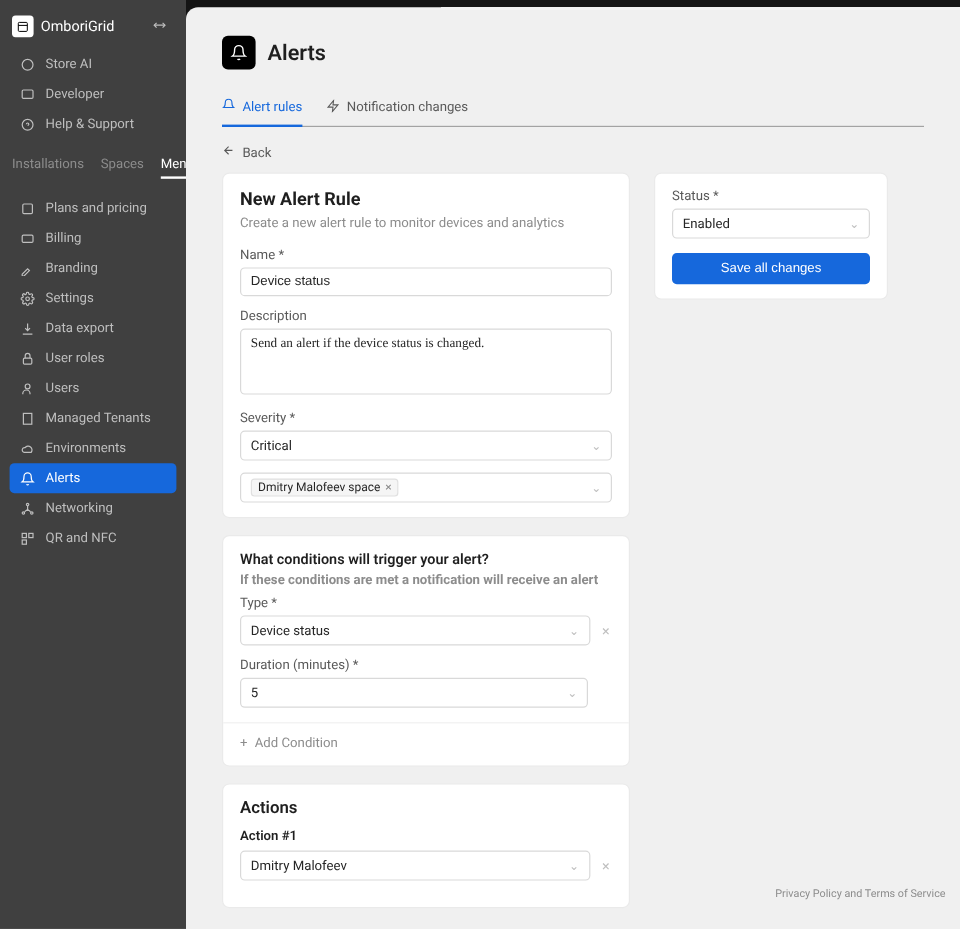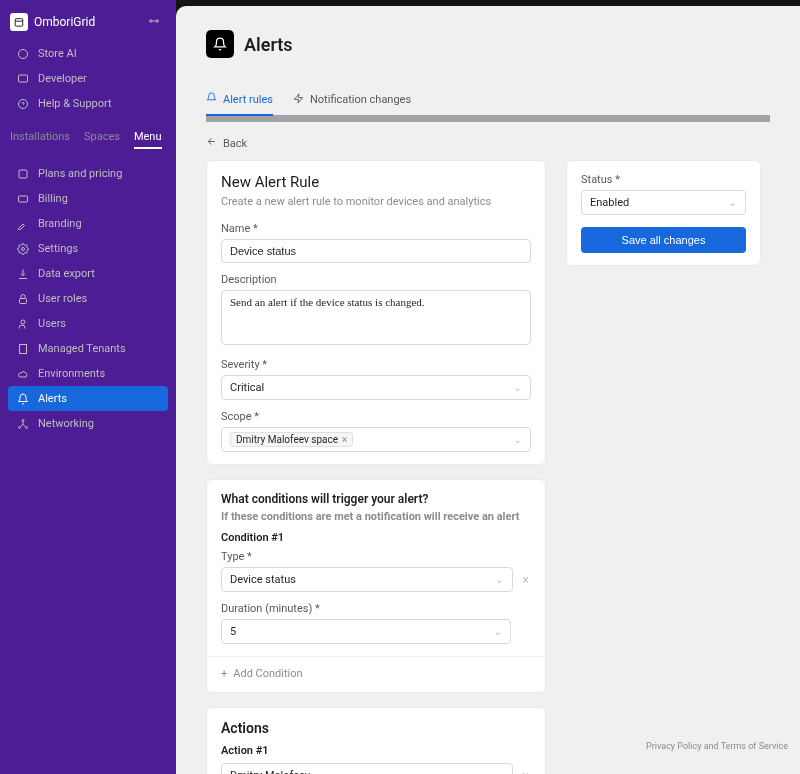--- a/index.html
+++ b/index.html
@@ -7,22 +7,22 @@
       font-family: -apple-system, BlinkMacSystemFont, "Segoe UI", Roboto, sans-serif;
       font-size: 12px;
       color: #1f1f1f;
       background: #f5f5f5;
       width: 800px;
       height: 774px;
       overflow: hidden;
     }
     .app { display: flex; height: 774px; background: #141414; }
     .sidebar {
-      width: 176px;
-      background: #4c1d95;
+      width: 155px;
+      background: #404040;
       color: #bfbfbf;
       padding: 8px 0;
       display: flex;
       flex-direction: column;
       font-size: 11px;
     }
     .brand {
       display: flex;
       align-items: center;
       gap: 6px;
@@ -63,37 +63,37 @@
     .alerts-header {
       display:flex; align-items:center; gap:10px;
       padding: 10px 0 4px;
     }
     .alerts-icon {
       width:28px;height:28px;background:#000;border-radius:5px;
       display:flex;align-items:center;justify-content:center;color:#fff;
     }
     .alerts-title { font-size:18px; font-weight:600; }
     .tabbar {
-      display:flex; gap:20px; border-bottom:7px solid #a3a3a3; margin-top:24px;
+      display:flex; gap:20px; border-bottom:1px solid #a3a3a3; margin-top:14px;
       font-size:11px;
     }
     .tabbar .tab { display:flex; align-items:center; gap:6px; padding:6px 0 8px; color:#595959; cursor:pointer;}
     .tabbar .tab.active { color:#1668dc; border-bottom:2px solid #1668dc; margin-bottom:-1px;}
     .back {
       display:flex; align-items:center; gap:6px; color:#595959;
       font-size:11px; padding: 14px 0 10px; cursor:pointer;
     }
     .layout { display:flex; gap:20px; align-items:flex-start;}
     .col-left { width: 340px; display:flex; flex-direction:column; gap:14px;}
     .col-right { width: 195px; }
     .card {
       background:#fff; border:1px solid #eaeaea; border-radius:6px;
       padding: 12px 14px;
     }
-    .card h2 { font-size:15px; font-weight:400; margin-bottom:4px;}
+    .card h2 { font-size:15px; font-weight:700; margin-bottom:4px;}
     .card .sub { font-size:11px; color:#8c8c8c; margin-bottom:14px;}
     .label { font-size:11px; color:#595959; margin-bottom:4px; display:block;}
     .input, .select, .textarea, .tagbox {
       width:100%; border:1px solid #d9d9d9; border-radius:4px;
       padding:5px 8px; font-size:11px; background:#fff;
       color:#262626;
     }
     .textarea { height:55px; resize:none; font-family:Liberation Serif, serif;}
     .select { display:flex; align-items:center; justify-content:space-between; cursor:pointer;}
     .chev { color:#bfbfbf; font-size:10px;}
@@ -269,20 +269,30 @@
           <span class="nav-icon">
             <svg width="12" height="12" viewBox="0 0 24 24" fill="none" stroke="currentColor" stroke-width="2">
               <circle cx="12" cy="5" r="2"></circle>
               <circle cx="5" cy="19" r="2"></circle>
               <circle cx="19" cy="19" r="2"></circle>
               <path d="M12 7v6m0 0l-5 4m5-4l5 4"></path>
             </svg>
           </span>
           <span>Networking</span>
         </div>
+      <div class="nav-item">
+          <span class="nav-icon">
+            <svg width="12" height="12" viewBox="0 0 24 24" fill="none" stroke="currentColor" stroke-width="2">
+              <rect x="3" y="3" width="7" height="7"></rect>
+              <rect x="14" y="3" width="7" height="7"></rect>
+              <rect x="3" y="14" width="7" height="7"></rect>
+            </svg>
+          </span>
+          <span>QR and NFC</span>
+        </div>
     </div>
   </aside>
 
   <main class="main">
     <div class="content">
       <div class="alerts-header">
         <div class="alerts-icon">
           <svg width="14" height="14" viewBox="0 0 24 24" fill="none" stroke="currentColor" stroke-width="2">
               <path d="M18 8a6 6 0 1 0-12 0c0 7-3 9-3 9h18s-3-2-3-9M13.73 21a2 2 0 0 1-3.46 0"></path>
             </svg>
@@ -328,35 +338,33 @@
               <textarea class="textarea" style="">Send an alert if the device status is changed.</textarea>
             </div>
             <div class="field">
               <label class="label">Severity *</label>
               <div class="select">
                 <span>Critical</span>
                 <span class="chev">⌄</span>
               </div>
             </div>
             <div class="field" style="margin-bottom:0;">
-              <label class="label">Scope *</label>
               <div class="tagbox">
                 <span class="chip">
                   <span>Dmitry Malofeev space</span>
                   <span class="x">×</span>
                 </span>
                 <span class="chev">⌄</span>
               </div>
             </div>
           </div>
 
           <div class="card">
             <div class="section-title">What conditions will trigger your alert?</div>
             <div class="sub" style="margin-bottom:6px;font-weight:bold;">If these conditions are met a notification will receive an alert</div>
-            <div class="cond-title">Condition #1</div>
 
             <div class="field">
               <label class="label">Type *</label>
               <div class="field-row">
                 <div class="select narrow-select">
                   <span>Device status</span>
                   <span class="chev">⌄</span>
                 </div>
                 <span class="remove-x">×</span>
               </div>

